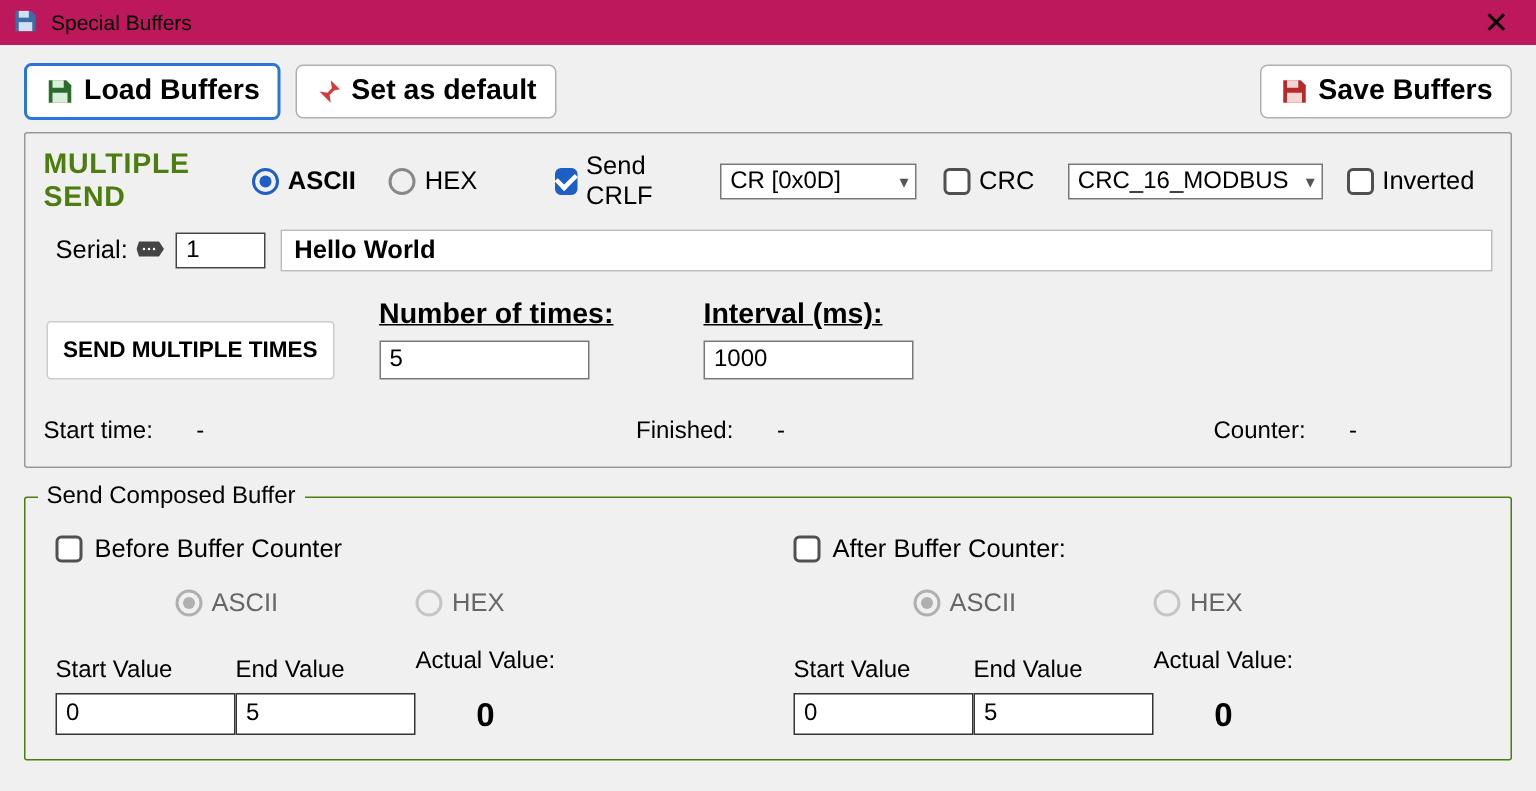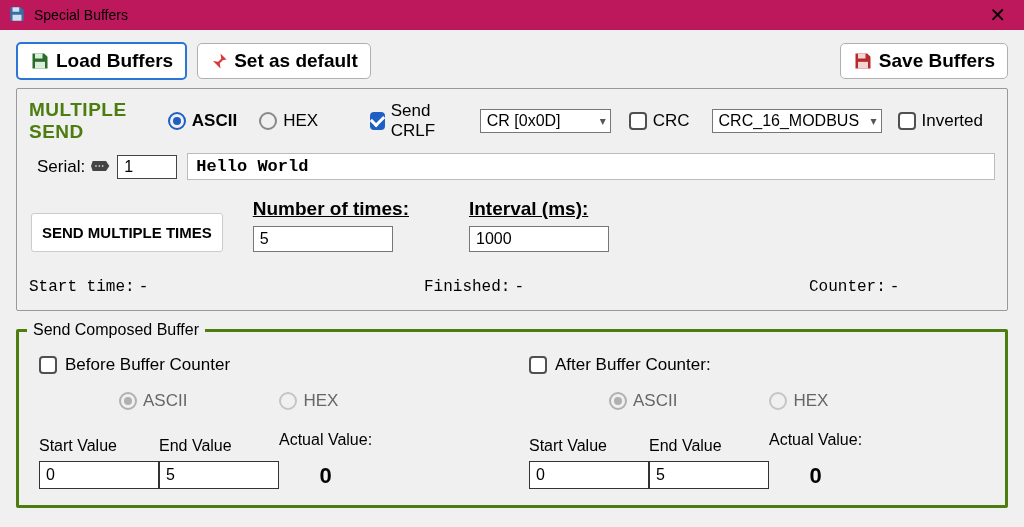--- a/index.html
+++ b/index.html
@@ -141,21 +141,21 @@
   .serial-num {
     width: 60px; border: 1px solid #444; padding: 2px 6px;
     background:#fff; font-size:16px;
   }
   .payload {
     flex: 1;
     border: 1px solid #bbb;
     background: #fff;
     padding: 3px 8px;
     font-weight: 900;
-    font-family: Liberation Mono, monospace;
+    font-family: Liberation Sans, sans-serif;
     font-size: 17px;
     font-stretch: condensed;
     margin-left: 4px;
   }
   .multi-row {
     display:flex; align-items:flex-end; gap:30px;
     margin-top: 18px;
   }
   .multi-btn {
     background:#fff; border:1px solid #ccc;
@@ -170,29 +170,29 @@
     font-weight:700; font-size:19px; text-decoration: underline;
   }
   .field-col .inp {
     width: 140px;
   }
   .status-row {
     display:flex; align-items:center;
     margin-top: 26px;
     font-size: 16px;
   }
-  .status-row .grp { display:flex; gap:4px;font-family:Liberation Mono, monospace; }
+  .status-row .grp { display:flex; gap:29px; }
   .status-row .lbl {}
   .status-row .val { font-weight:400; }
   .status-row .c1 { width: 395px; }
   .status-row .c2 { width: 385px; text-align: center; }
   .status-row .c3 { }
   fieldset.compose {
     margin: 0 16px;
-    border: 3px solid #4d7c0f;
+    border: 1px solid #4d7c0f;
     border-radius: 2px;
     padding: 12px 12px 16px 12px;
     position: relative;
   }
   fieldset.compose > legend {
     font-size: 16px; padding: 0 6px;
     margin-left: -4px;
   }
   .compose-cols {
     display:flex; gap:18px;

